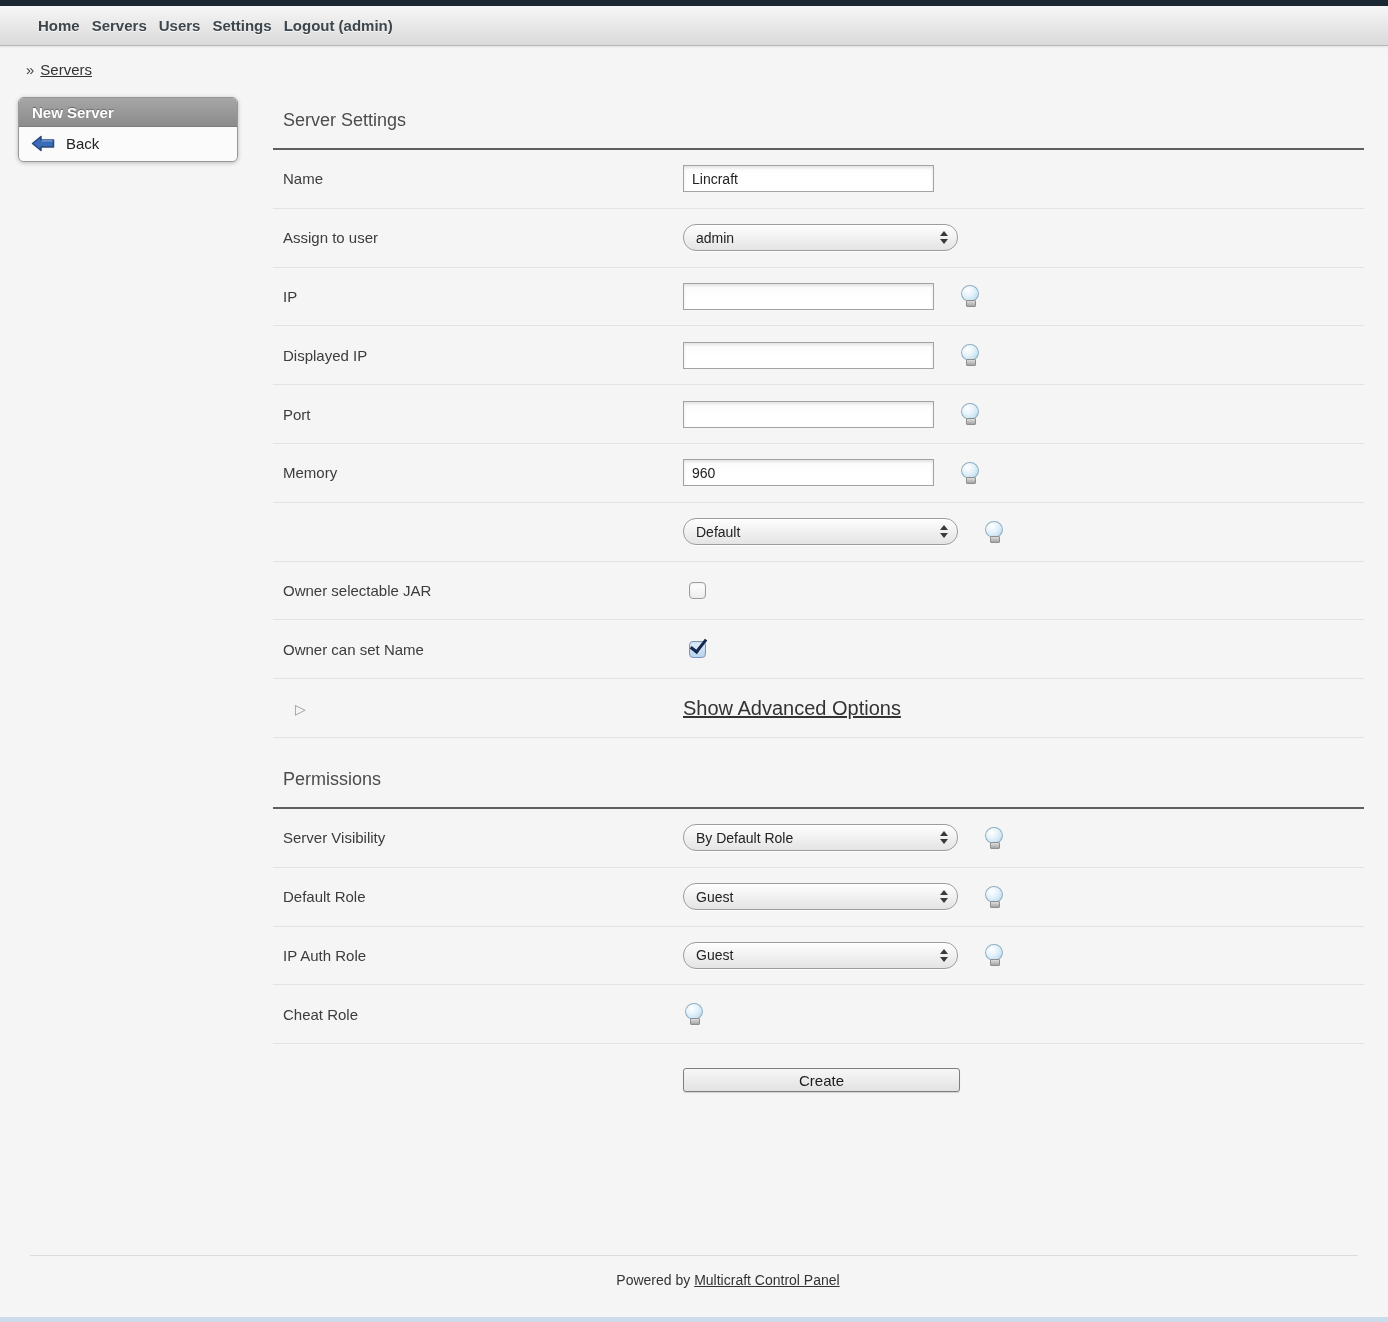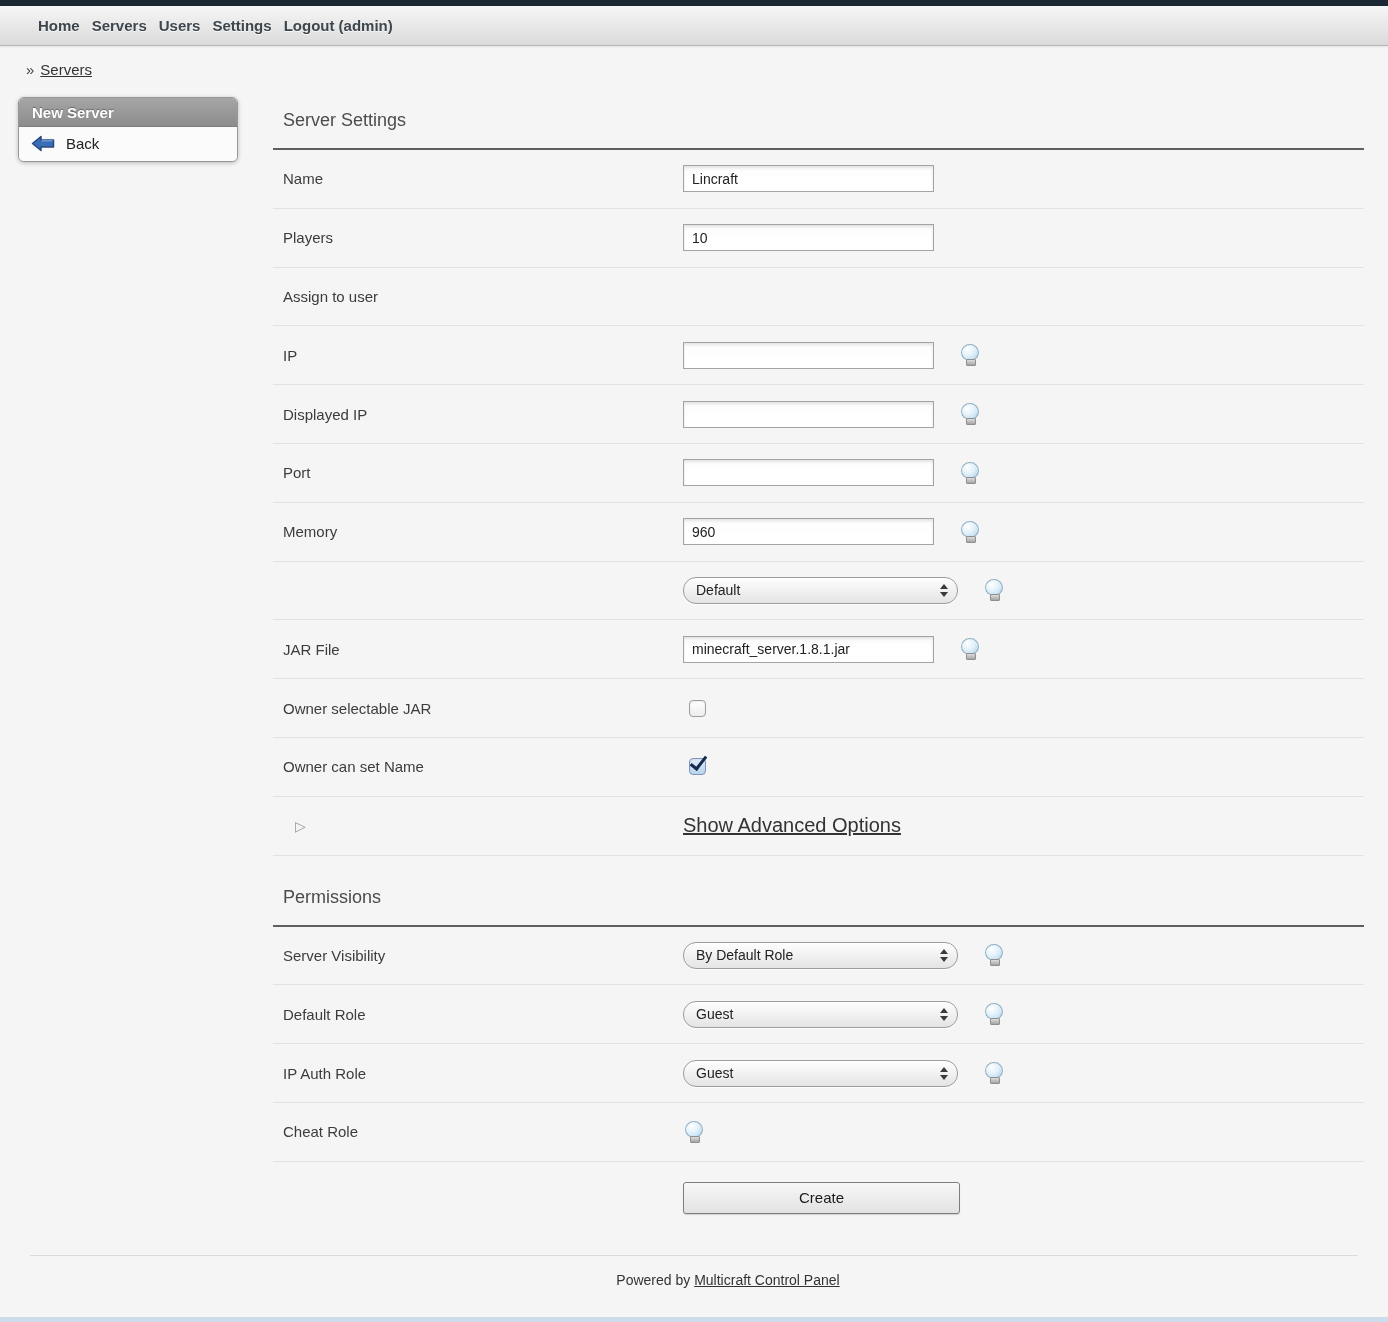--- a/index.html
+++ b/index.html
@@ -107,21 +107,21 @@
     transform:rotate(38deg);
   }
   
   .disclosure { font-size:14px; color:#9a9a9a; padding-left:12px; cursor:pointer; }
   .advanced-link { font-size:20px; font-weight:normal; color:#333; text-decoration:underline; cursor:pointer; }
   
   .section-gap { height:18px; }
   
   .create-row { height:72px; display:flex; align-items:center; }
   .create-btn {
-    margin-left:410px; width:277px; height:32px;
+    margin-left:410px; width:277px; height:24px;
     font-family:"Liberation Sans", sans-serif; font-size:15px; color:#1c1c1c;
     border:1px solid #7e7e7e; border-radius:3px;
     background:linear-gradient(#f7f7f7,#e2e2e2);
     box-shadow:0 1px 1px rgba(0,0,0,.15);
     cursor:pointer;
   }
   
   .footer-rule { position:absolute; left:30px; right:30px; top:1255px; border-top:1px solid #dcdcdc; }
   .footer { position:absolute; left:0; top:1272px; width:100%; text-align:center; font-size:14px; color:#333;margin-left:34px; }
   .footer a { color:#333; text-decoration:underline; cursor:pointer; }
@@ -164,29 +164,32 @@
   <div class="section-heading">Server Settings</div>
   <div class="heading-rule"></div>
 
   <div class="row">
     <div class="label">Name</div>
     <div class="control">
       <input type="text" class="text-input" value="Lincraft" style="">
     </div>
   </div>
 
-  <div class="row">
-    <div class="label">Players</div>
-    <div class="control">
-      <input type="text" class="text-input" value="10" style="">
-    </div>
-  </div>
 
   <div class="row">
     <div class="label">Assign to user</div>
+    <div class="control">
+      <div class="select">
+        <span class="select-value">admin</span>
+        <span class="stepper">
+            <i class="up"></i>
+            <i class="down"></i>
+          </span>
+      </div>
+    </div>
   </div>
 
   <div class="row">
     <div class="label">IP</div>
     <div class="control">
       <input type="text" class="text-input" value="" style="">
       <span class="bulb"></span>
     </div>
   </div>
 
@@ -221,27 +224,20 @@
         <span class="select-value">Default</span>
         <span class="stepper">
             <i class="up"></i>
             <i class="down"></i>
           </span>
       </div>
       <span class="bulb"></span>
     </div>
   </div>
 
-  <div class="row">
-    <div class="label">JAR File</div>
-    <div class="control">
-      <input type="text" class="text-input" value="minecraft_server.1.8.1.jar" style="">
-      <span class="bulb"></span>
-    </div>
-  </div>
 
   <div class="row">
     <div class="label">Owner selectable JAR</div>
     <div class="control">
       <input type="checkbox" class="checkbox" style="">
     </div>
   </div>
 
   <div class="row">
     <div class="label">Owner can set Name</div>

